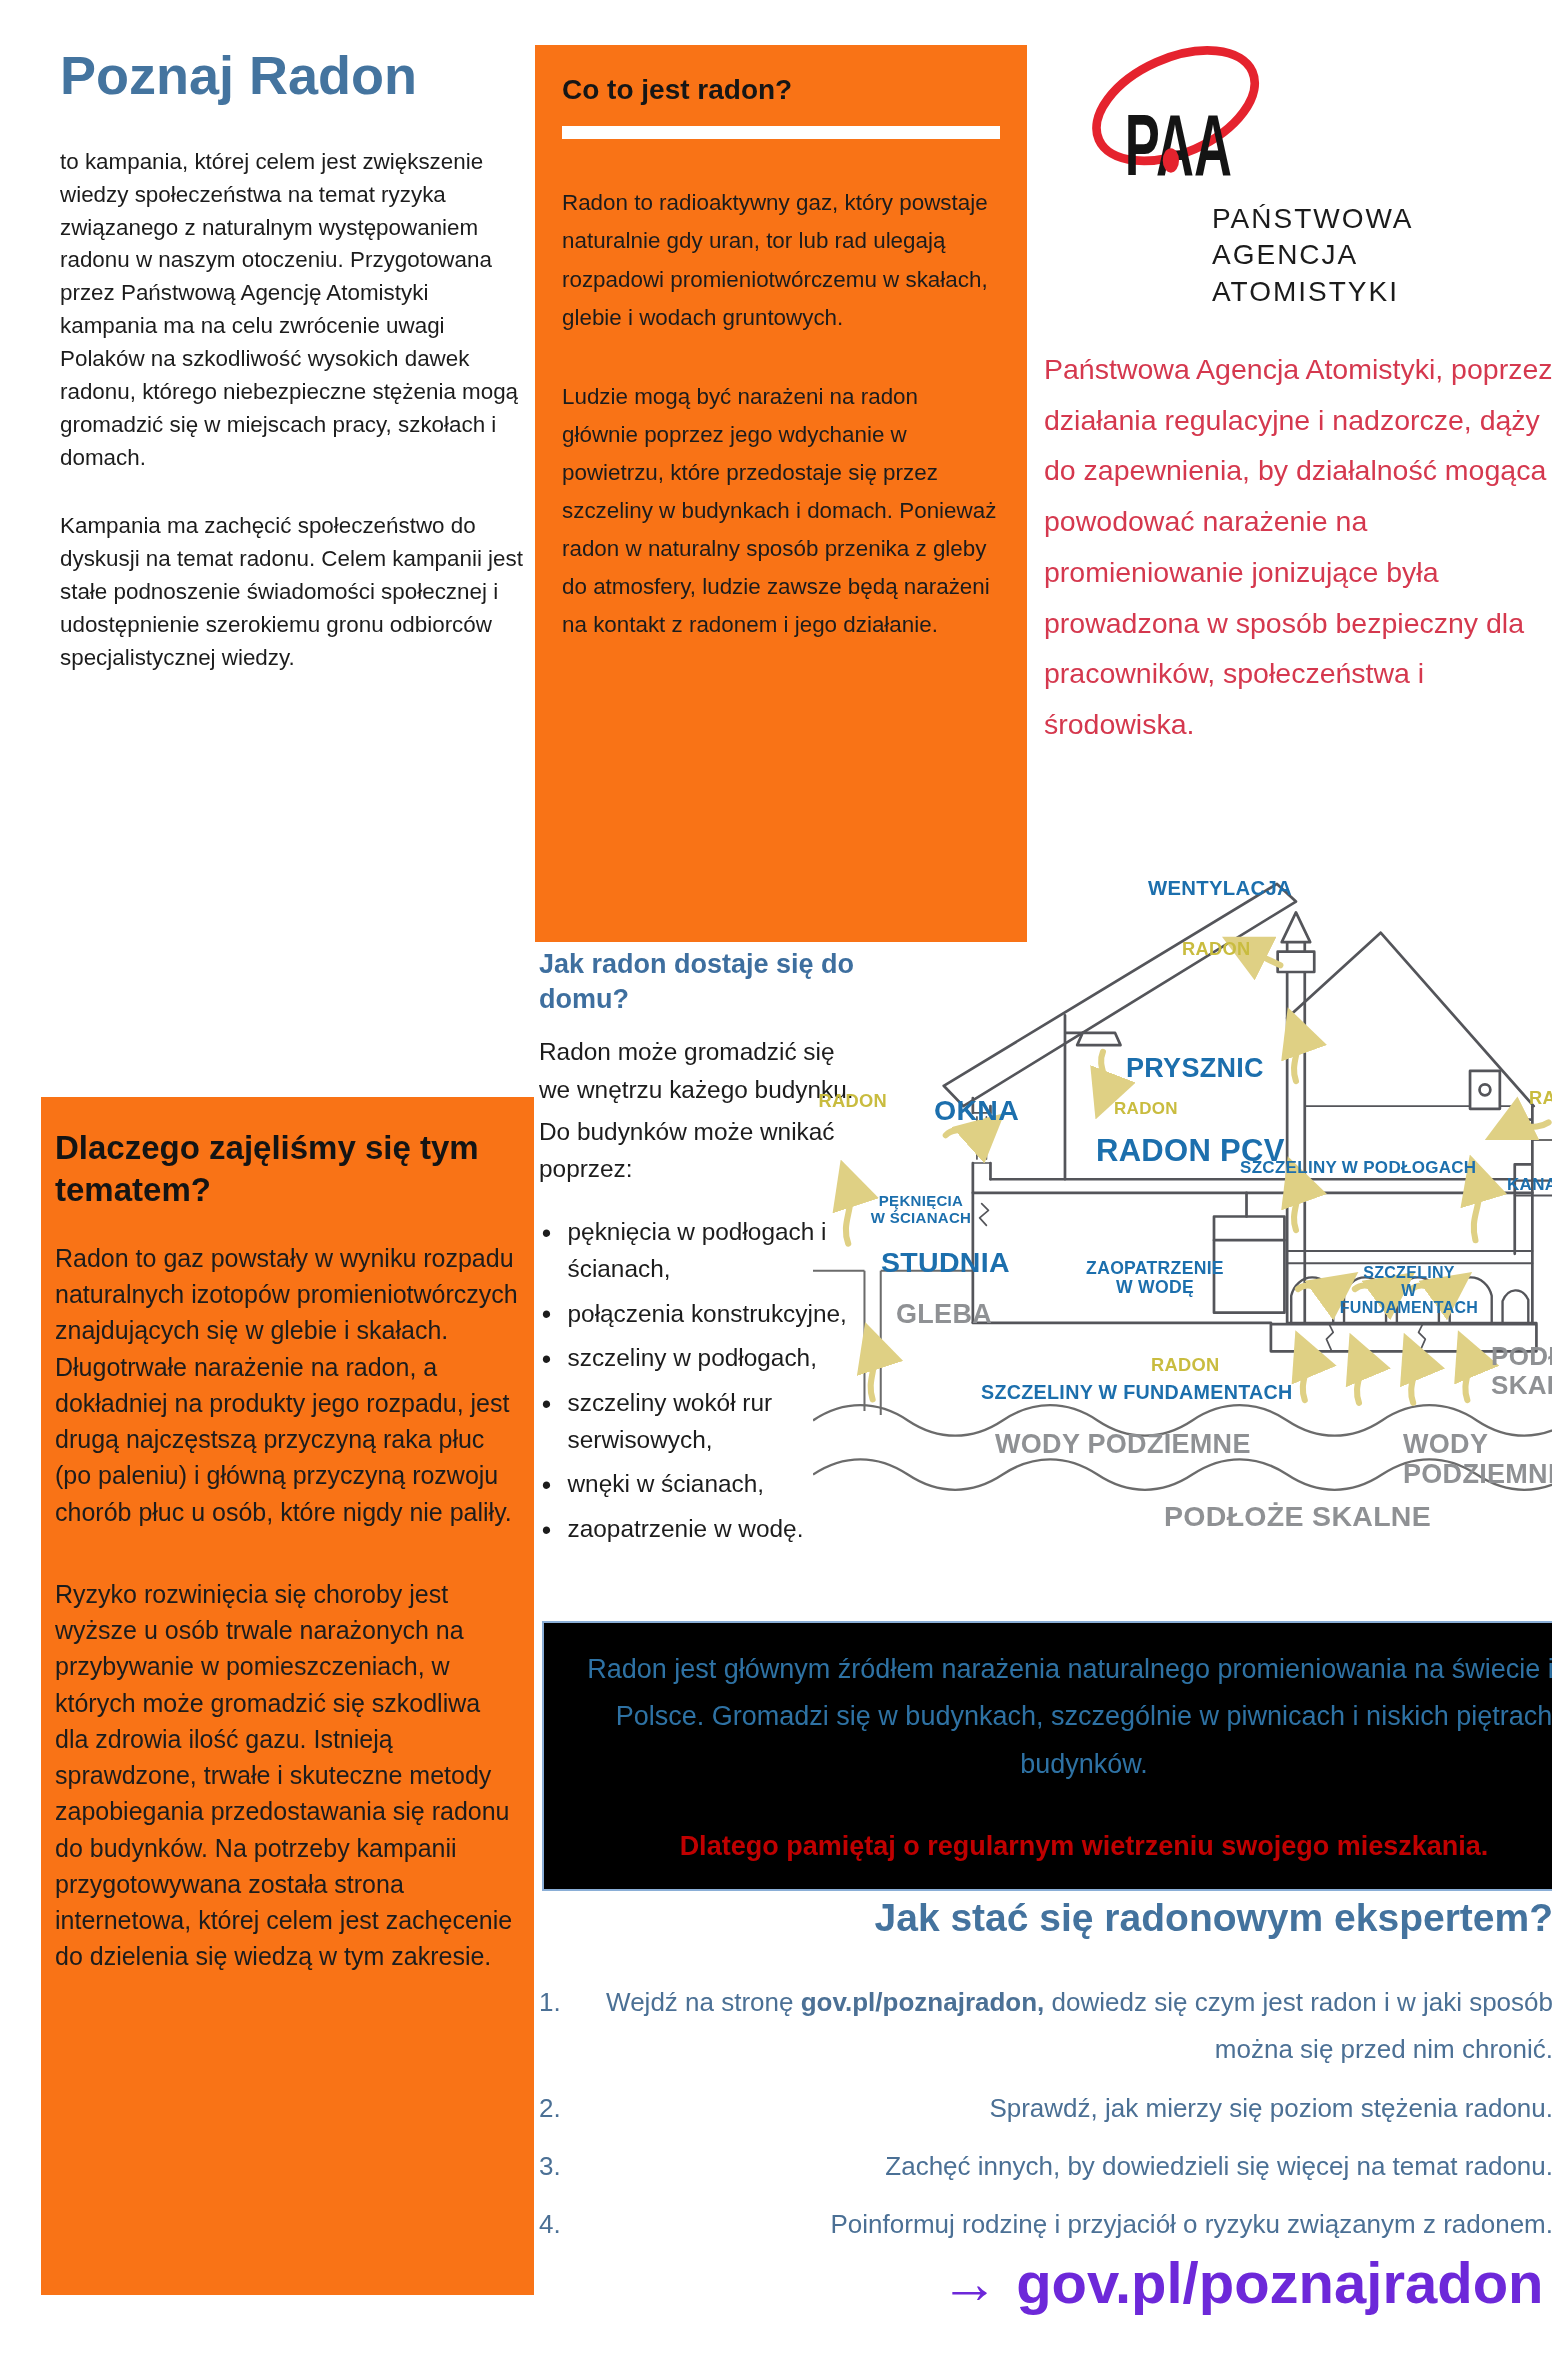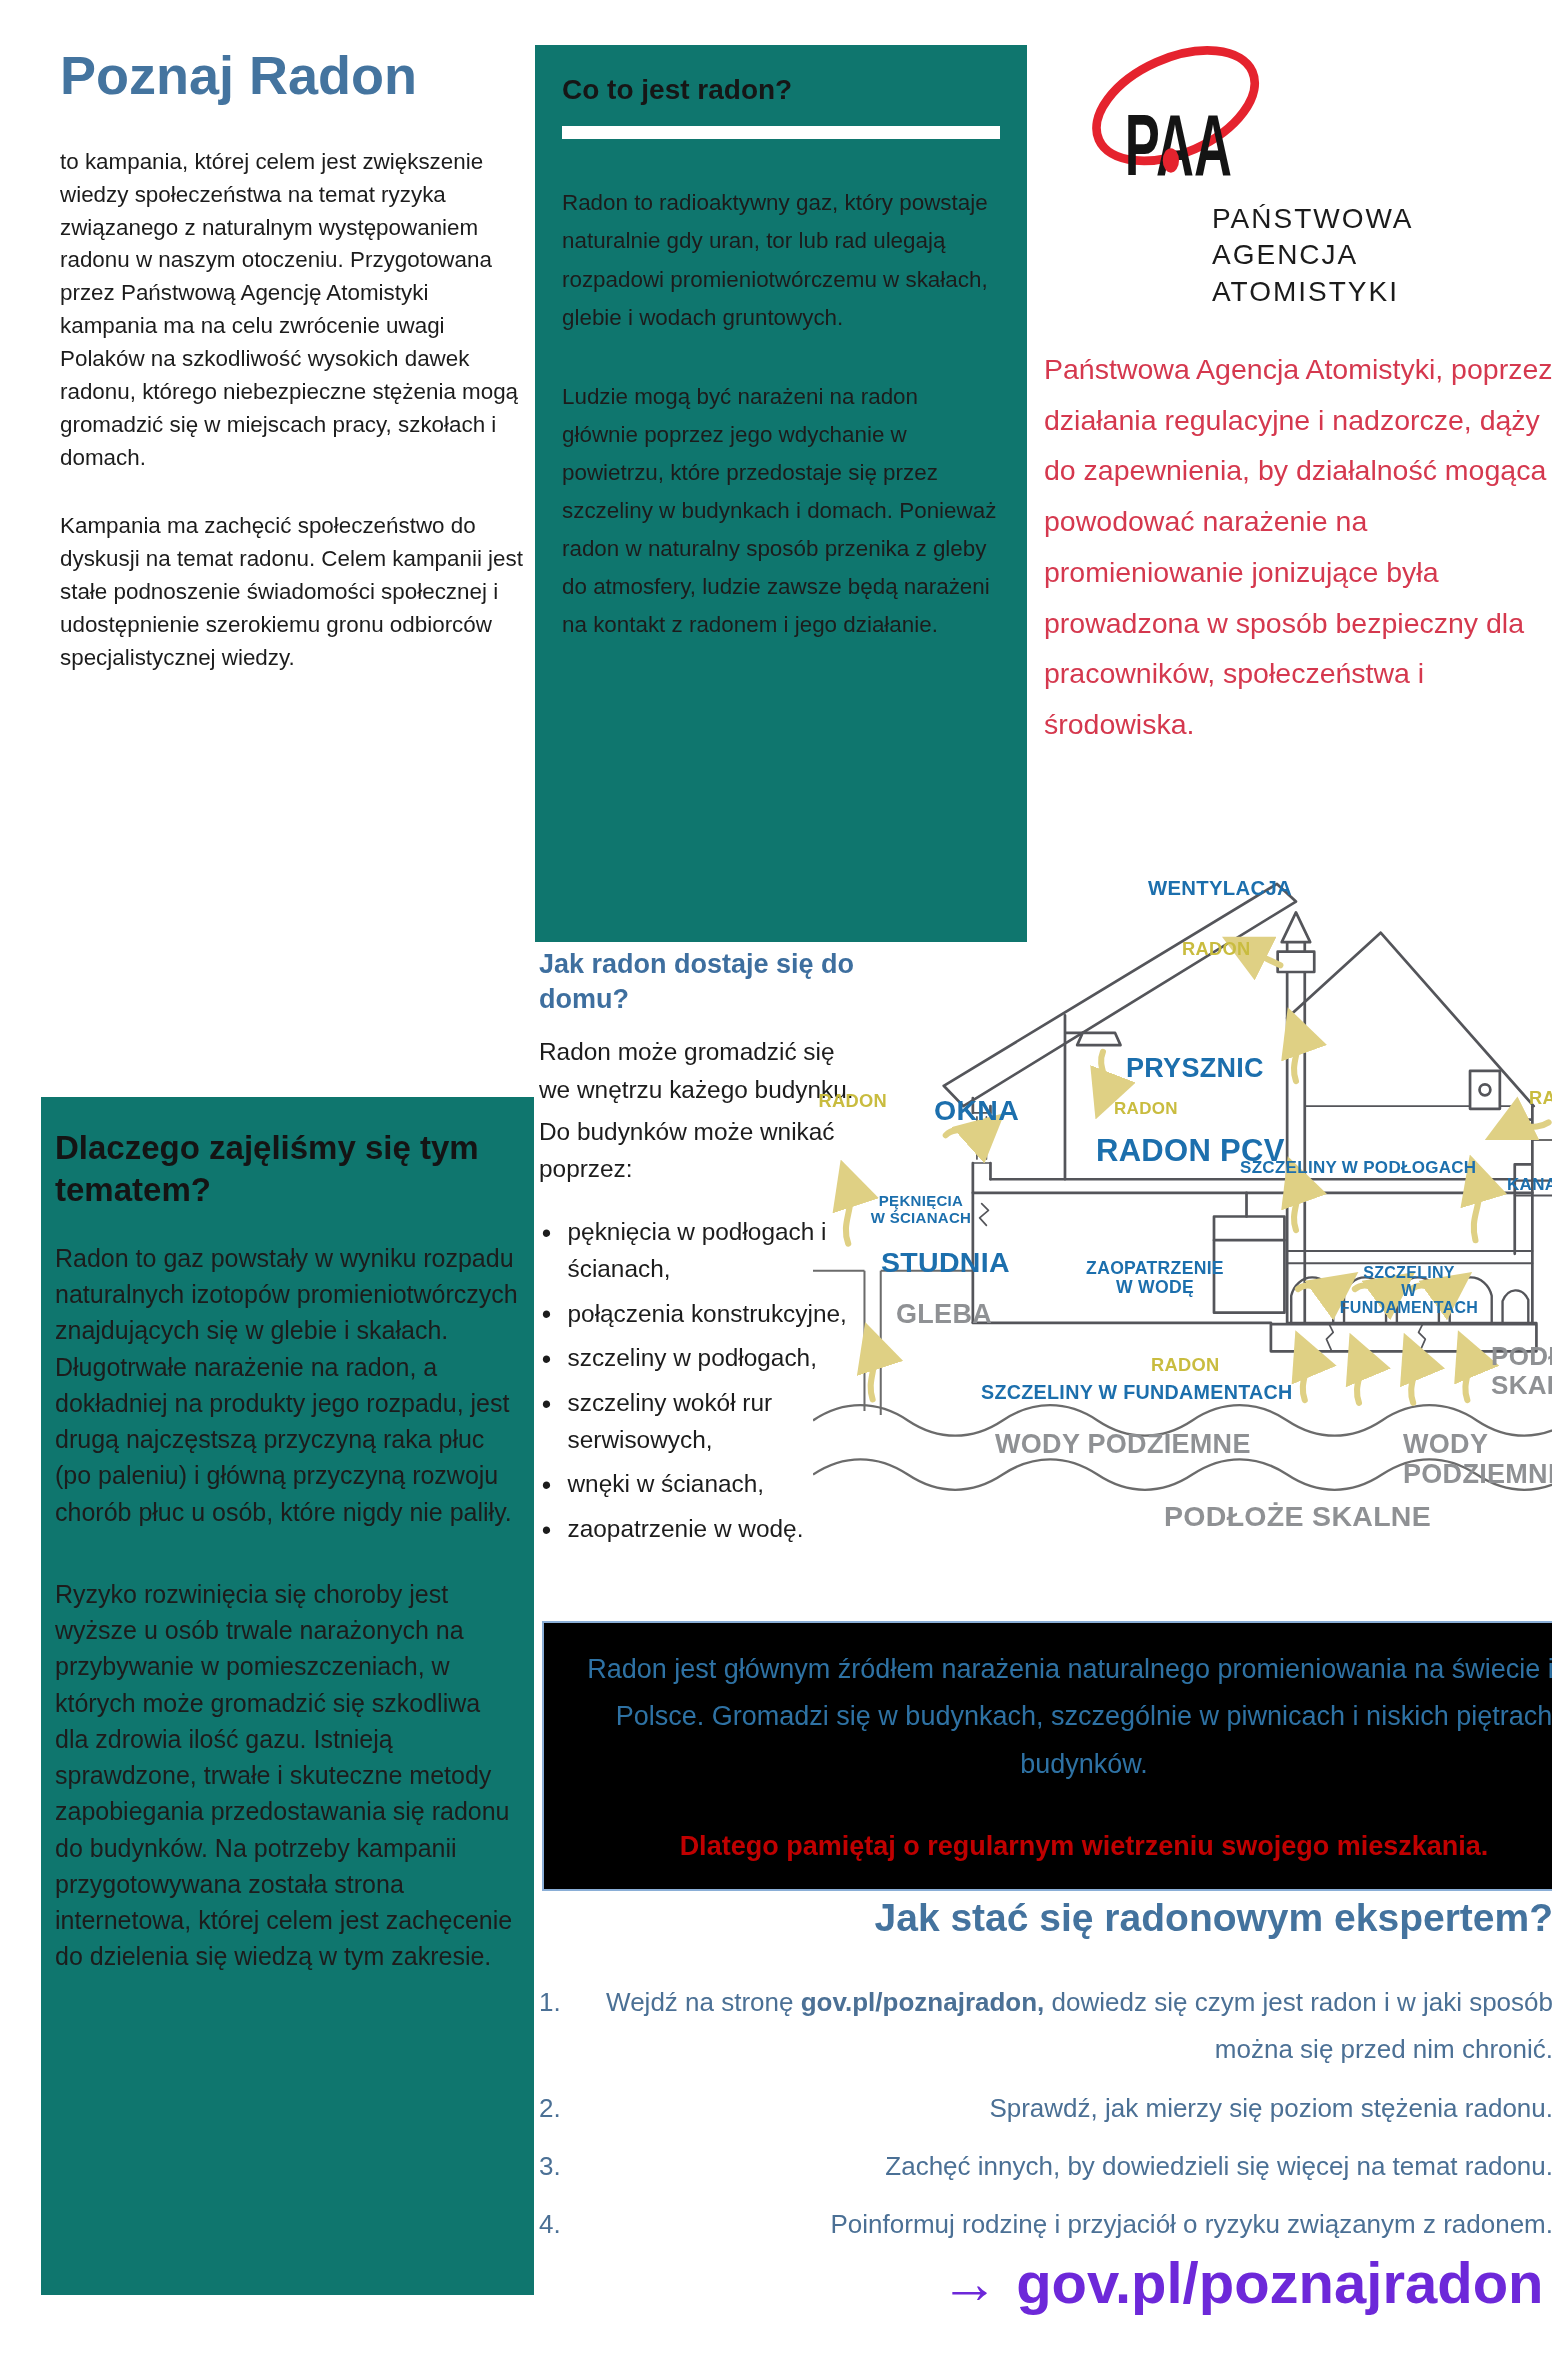--- a/index.html
+++ b/index.html
@@ -5,21 +5,21 @@
   html,body{margin:0;padding:0;background:#fff;}
   body{font-family:"Liberation Sans","DejaVu Sans",sans-serif;color:#1c1c1c;}
   .page{position:relative;width:1553px;height:2377px;background:#ffffff;overflow:hidden;}
 
   
   .intro{position:absolute;left:60px;top:47px;width:469px;}
   .intro h1{margin:0 0 42px 0;font-size:54px;line-height:1.05;font-weight:bold;color:#44749f;}
   .intro p{margin:0 0 35px 0;font-size:22.4px;line-height:1.47;}
 
   
-  .box{position:absolute;background:#0f766e;box-sizing:border-box;}
+  .box{position:absolute;background:#f97316;box-sizing:border-box;}
   .what-box{left:535px;top:45px;width:492px;height:897px;padding:28.5px 27px;}
   .what-box h2{margin:0;font-size:28px;font-weight:bold;color:#161616;}
   .what-box .rule{height:13.6px;background:#ffffff;margin:20.3px 0 45px 0;}
   .what-box p{margin:0 0 41px 0;font-size:22.4px;line-height:1.7;}
 
   .why-box{left:41px;top:1097px;width:493px;height:1198px;padding:30px 14px;}
   .why-box h2{margin:0 0 28.5px 0;font-size:33px;line-height:1.28;font-weight:bold;color:#141414;}
   .why-box p{margin:0;font-size:25px;line-height:1.45;}
   .why-box p + p{margin-top:46px;}
 

